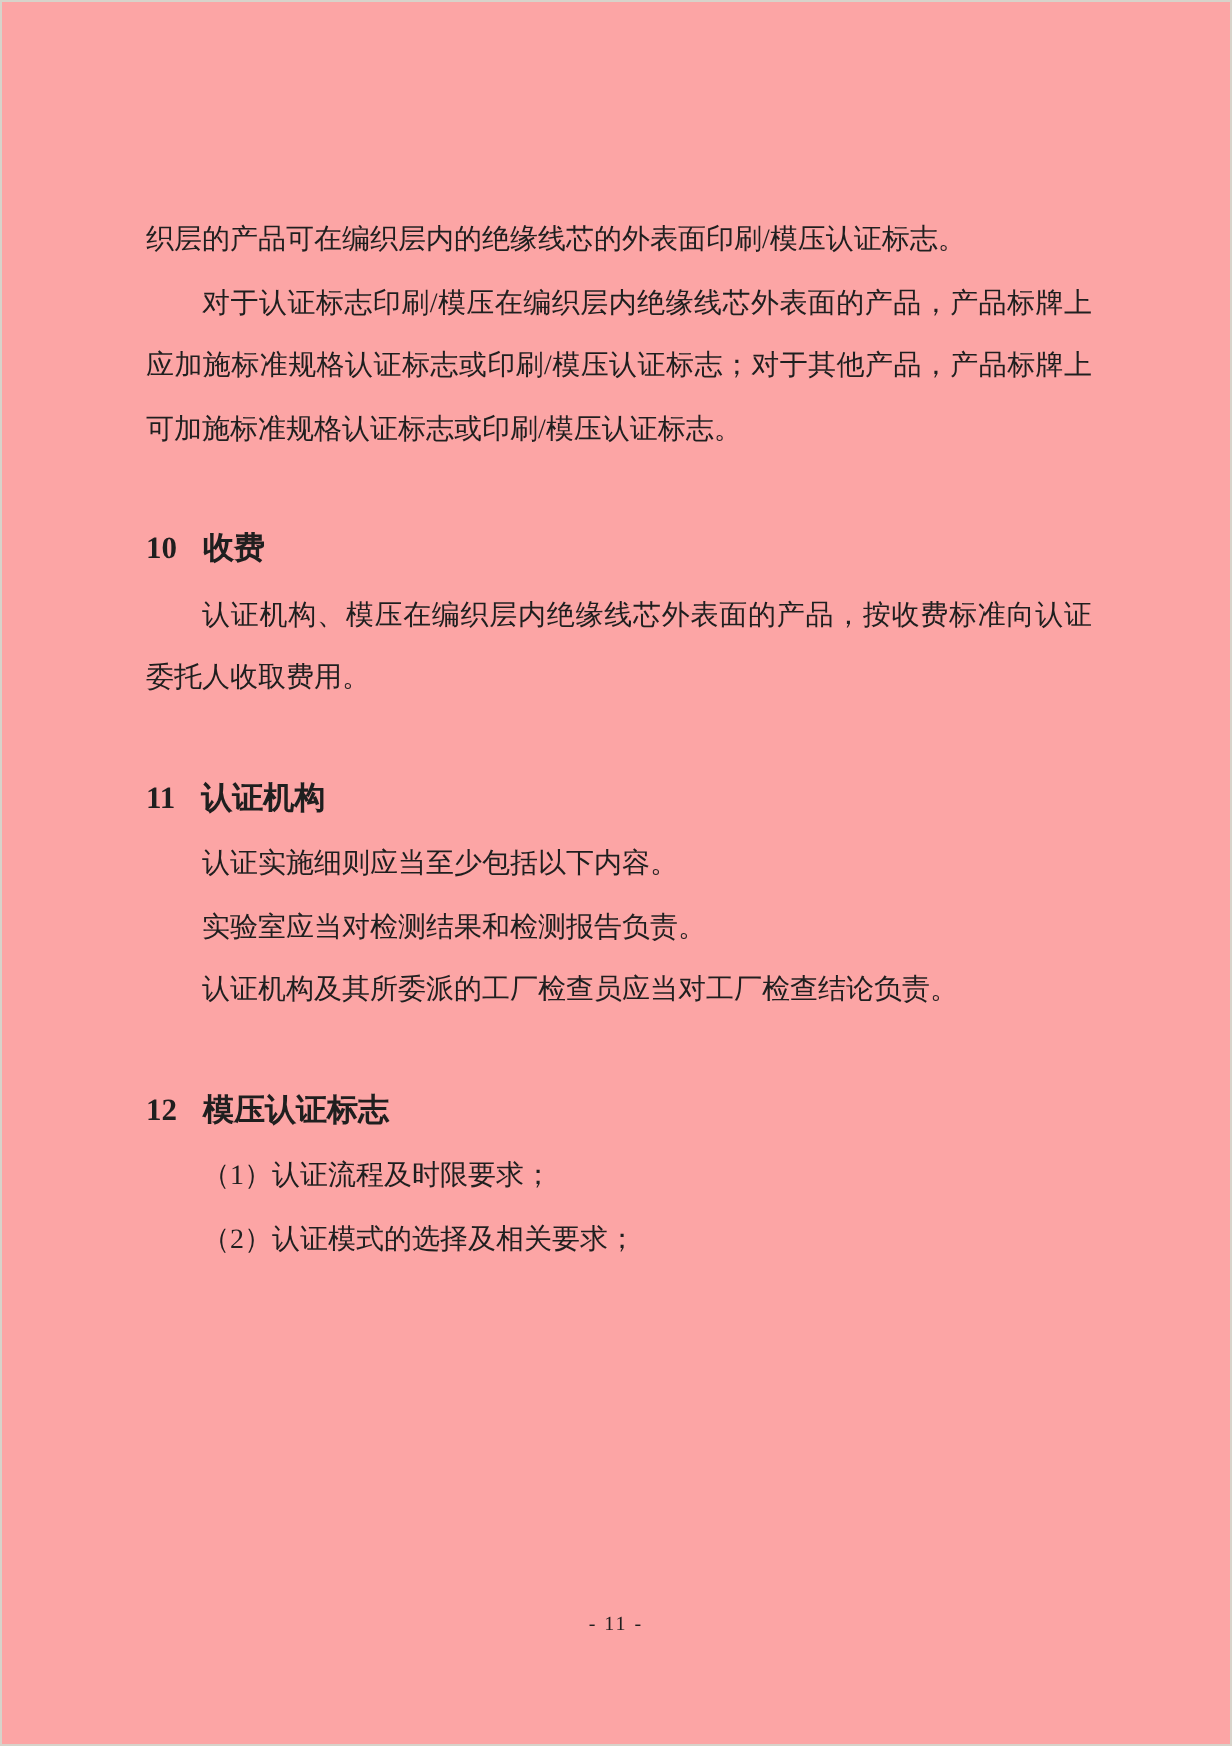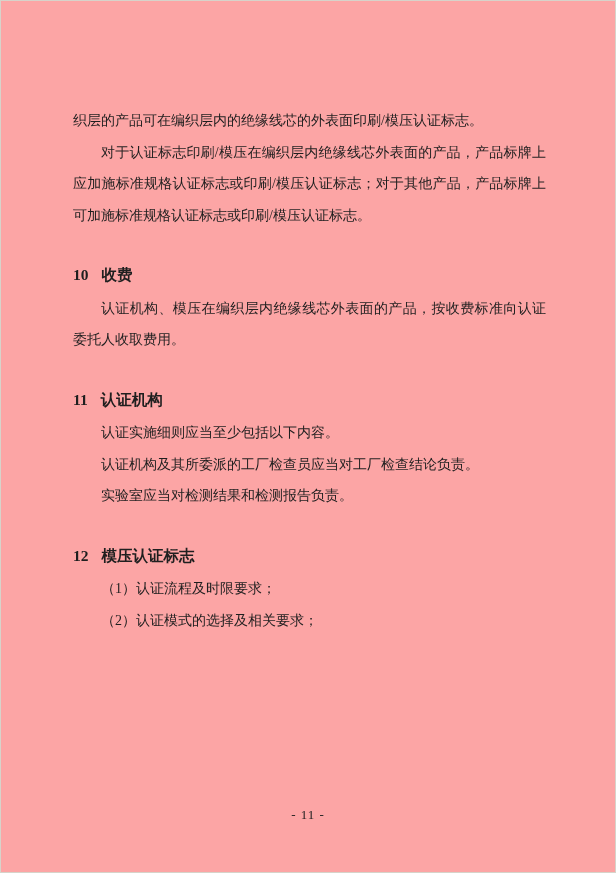--- a/index.html
+++ b/index.html
@@ -45,41 +45,41 @@
     display: inline-block;
     margin-right: 13px;
     font-weight: bold;
   }
   .page-footer {
     position: absolute;
     left: 0;
     right: 0;
     top: 806px;
     text-align: center;
-    font-size: 13px;
+    font-size: 10px;
     letter-spacing: 1px;
     color: #1f1f1f;
   }
 </style>
 </head>
 <body>
 
 <div class="page">
   <div class="content">
 
     <p class="body-para">织层的产品可在编织层内的绝缘线芯的外表面印刷/模压认证标志。</p>
     <p class="body-para indent">对于认证标志印刷/模压在编织层内绝缘线芯外表面的产品，产品标牌上应加施标准规格认证标志或印刷/模压认证标志；对于其他产品，产品标牌上可加施标准规格认证标志或印刷/模压认证标志。</p>
 
     <h2 class="section-heading"><span class="section-num">10</span><span>收费</span></h2>
     <p class="body-para indent">认证机构、模压在编织层内绝缘线芯外表面的产品，按收费标准向认证委托人收取费用。</p>
 
     <h2 class="section-heading"><span class="section-num">11</span><span>认证机构</span></h2>
     <p class="body-para indent">认证实施细则应当至少包括以下内容。</p>
+    <p class="body-para indent">实验室应当对检测结果和检测报告负责。</p>
     <p class="body-para indent">认证机构及其所委派的工厂检查员应当对工厂检查结论负责。</p>
-    <p class="body-para indent">实验室应当对检测结果和检测报告负责。</p>
 
     <h2 class="section-heading"><span class="section-num">12</span><span>模压认证标志</span></h2>
     <p class="body-para indent">（1）认证流程及时限要求；</p>
     <p class="body-para indent">（2）认证模式的选择及相关要求；</p>
 
   </div>
 
   <div class="page-footer">- 11 -</div>
 </div>
 

